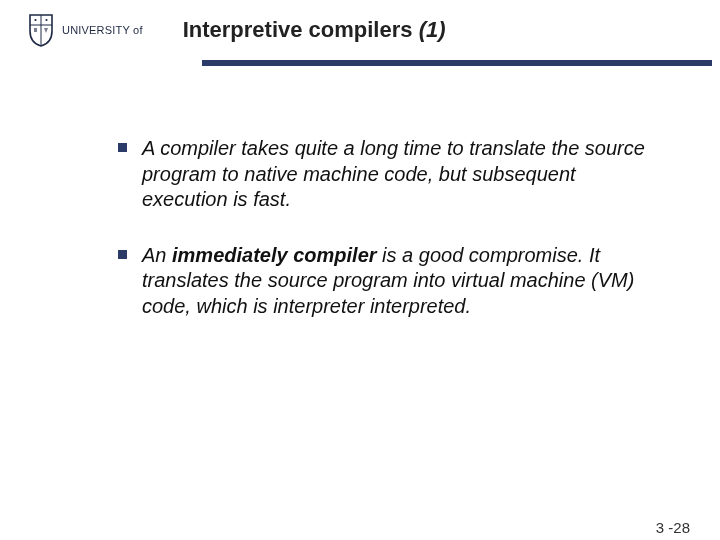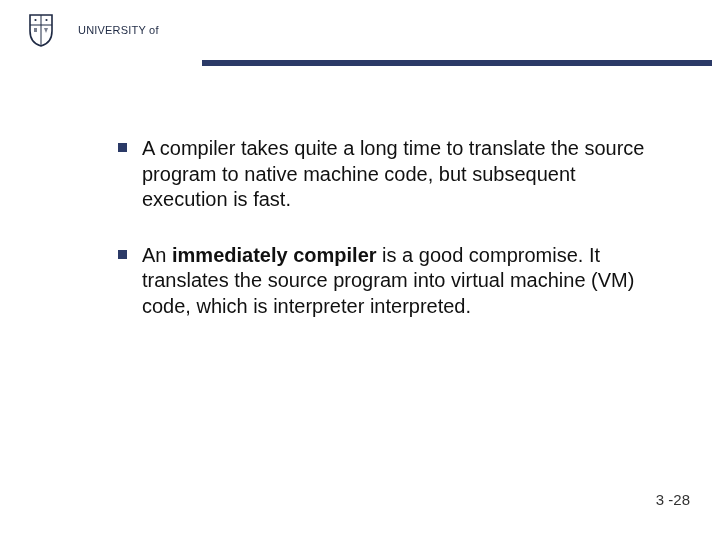--- a/index.html
+++ b/index.html
@@ -1,45 +1,45 @@
 <!DOCTYPE html>
 <html><head>
 <meta charset="utf-8">
 <style>
   * { margin: 0; padding: 0; box-sizing: border-box; }
   html, body { width: 720px; height: 540px; overflow: hidden; font-family: Arial, Helvetica, sans-serif; background: #fff; }
   .slide { width: 720px; height: 540px; position: relative; }
 
   .topbar { height: 60px; display: flex; align-items: center; }
-  .logo-area { display: flex; align-items: center; gap: 24px; padding-left: 28px; }
+  .logo-area { display: flex; align-items: center; gap: 8px; padding-left: 28px; }
   .crest { width: 26px; height: 34px; }
   .uni-text .line1 { font-size: 11px; letter-spacing: 0.2px; color: #1f2a44; }
   .uni-text .line2 { font-family: Georgia, "Times New Roman", serif; font-size: 18px; color: #1f2a44; margin-top: -2px; }
 
   .title-wrap { margin-left: 40px; }
   .title { font-size: 22px; font-weight: bold; color: #222; }
   .title .italic { font-style: italic; font-weight: bold; }
 
   .divider { height: 6px; background: #2b3a67; margin-left: 202px; margin-right: 8px; margin-top: 0px; }
 
   .content { padding: 70px 60px 0 118px; }
-  ul.bullets { list-style: none; }
+  ul.bullets { list-style: none; font-style: italic; }
   ul.bullets > li { position: relative; padding-left: 24px; margin-bottom: 30px; font-size: 20px; line-height: 1.28; color: #111; }
   ul.bullets > li::before {
     content: "";
     position: absolute;
     left: 0;
     top: 7px;
     width: 9px;
     height: 9px;
     background: #2b3a67;
   }
   .content b { font-weight: bold; }
 
-  .pagenum { position: absolute; right: 30px; bottom: 32px; font-size: 15px; color: #333; }
+  .pagenum { position: absolute; right: 30px; bottom: 4px; font-size: 15px; color: #333; }
 </style>
 </head>
 <body>
 
 <div class="slide">
 
   <div class="topbar">
     <div class="logo-area">
       <svg class="crest" viewBox="0 0 26 34">
         <path d="M2 2 H24 V18 Q24 30 13 33 Q2 30 2 18 Z" fill="none" stroke="#1f2a44" stroke-width="1.6"></path>
@@ -48,20 +48,25 @@
         <circle cx="7.5" cy="7" r="1.1" fill="#1f2a44"></circle>
         <circle cx="18.5" cy="7" r="1.1" fill="#1f2a44"></circle>
         <rect x="6" y="15" width="3" height="4" fill="#1f2a44" opacity="0.6"></rect>
         <path d="M16 15 L20 15 L18 20 Z" fill="#1f2a44" opacity="0.6"></path>
       </svg>
       <div class="uni-text">
         <div class="line1">UNIVERSITY of</div>
       </div>
     </div>
 
+    <div class="title-wrap">
+      <span class="title">
+        <span>Interpretive compilers </span><span class="italic">(1)</span>
+      </span>
+    </div>
   </div>
 
   <div class="divider"></div>
 
   <div class="content">
     <ul class="bullets">
       <li>
         <span>A compiler takes quite a long time to translate the source program to native machine code, but subsequent execution is fast.</span><b></b><span></span>
       </li>
       <li>

